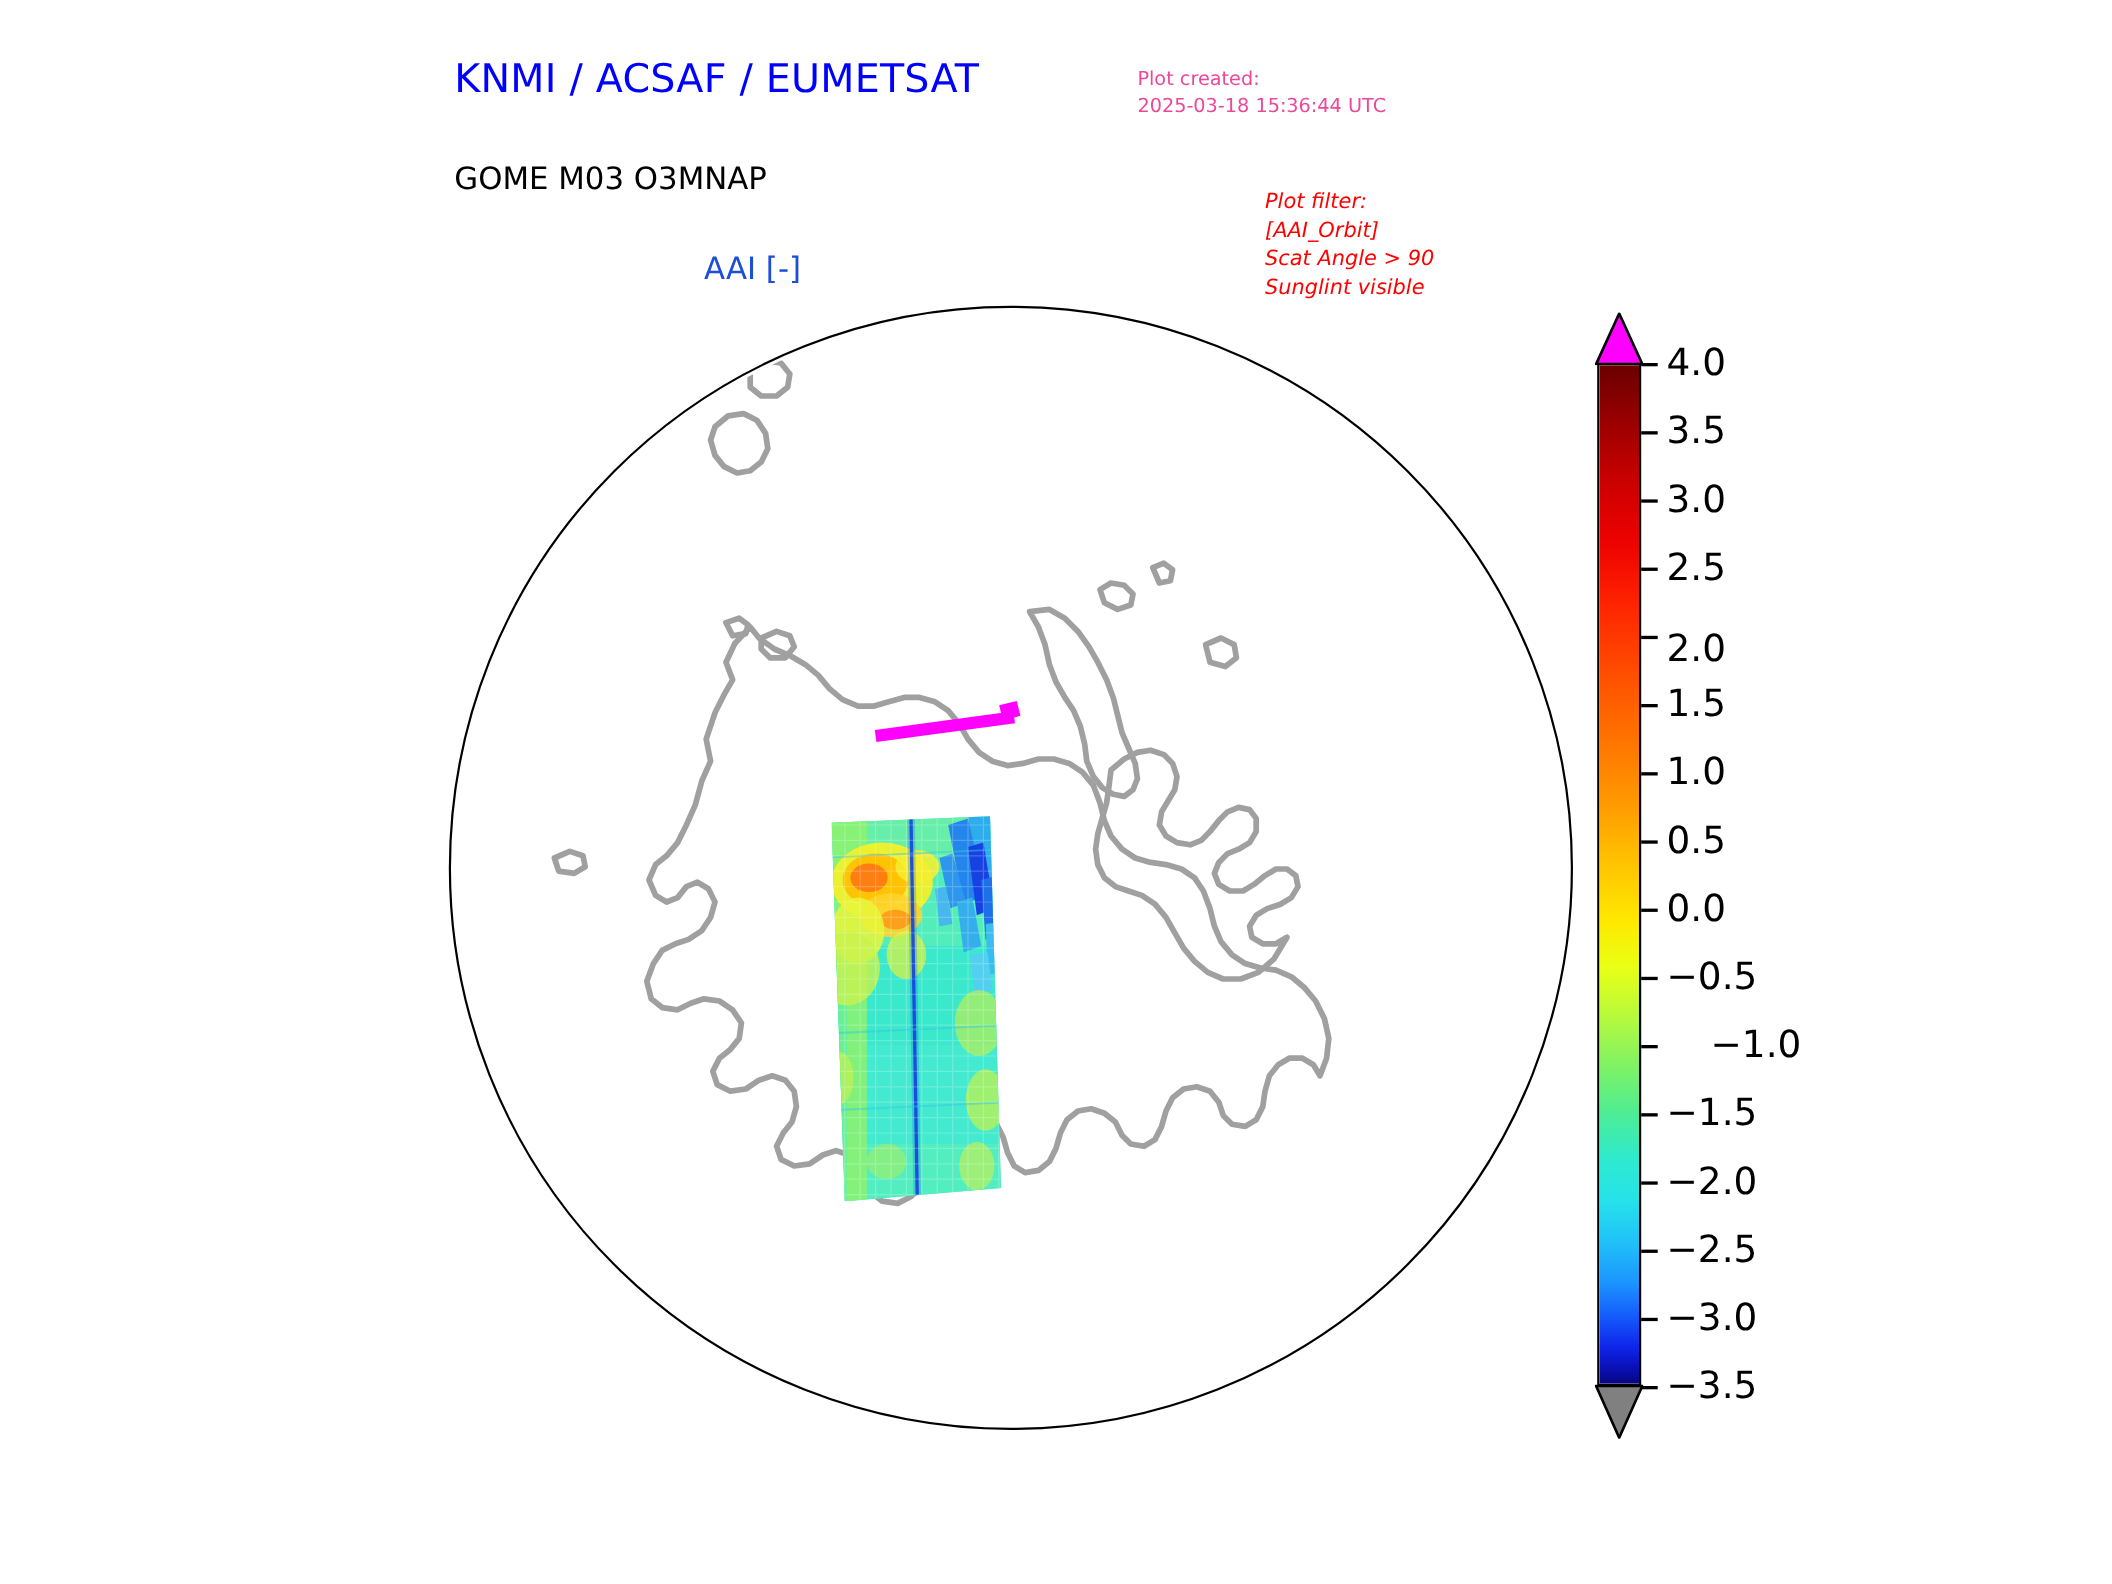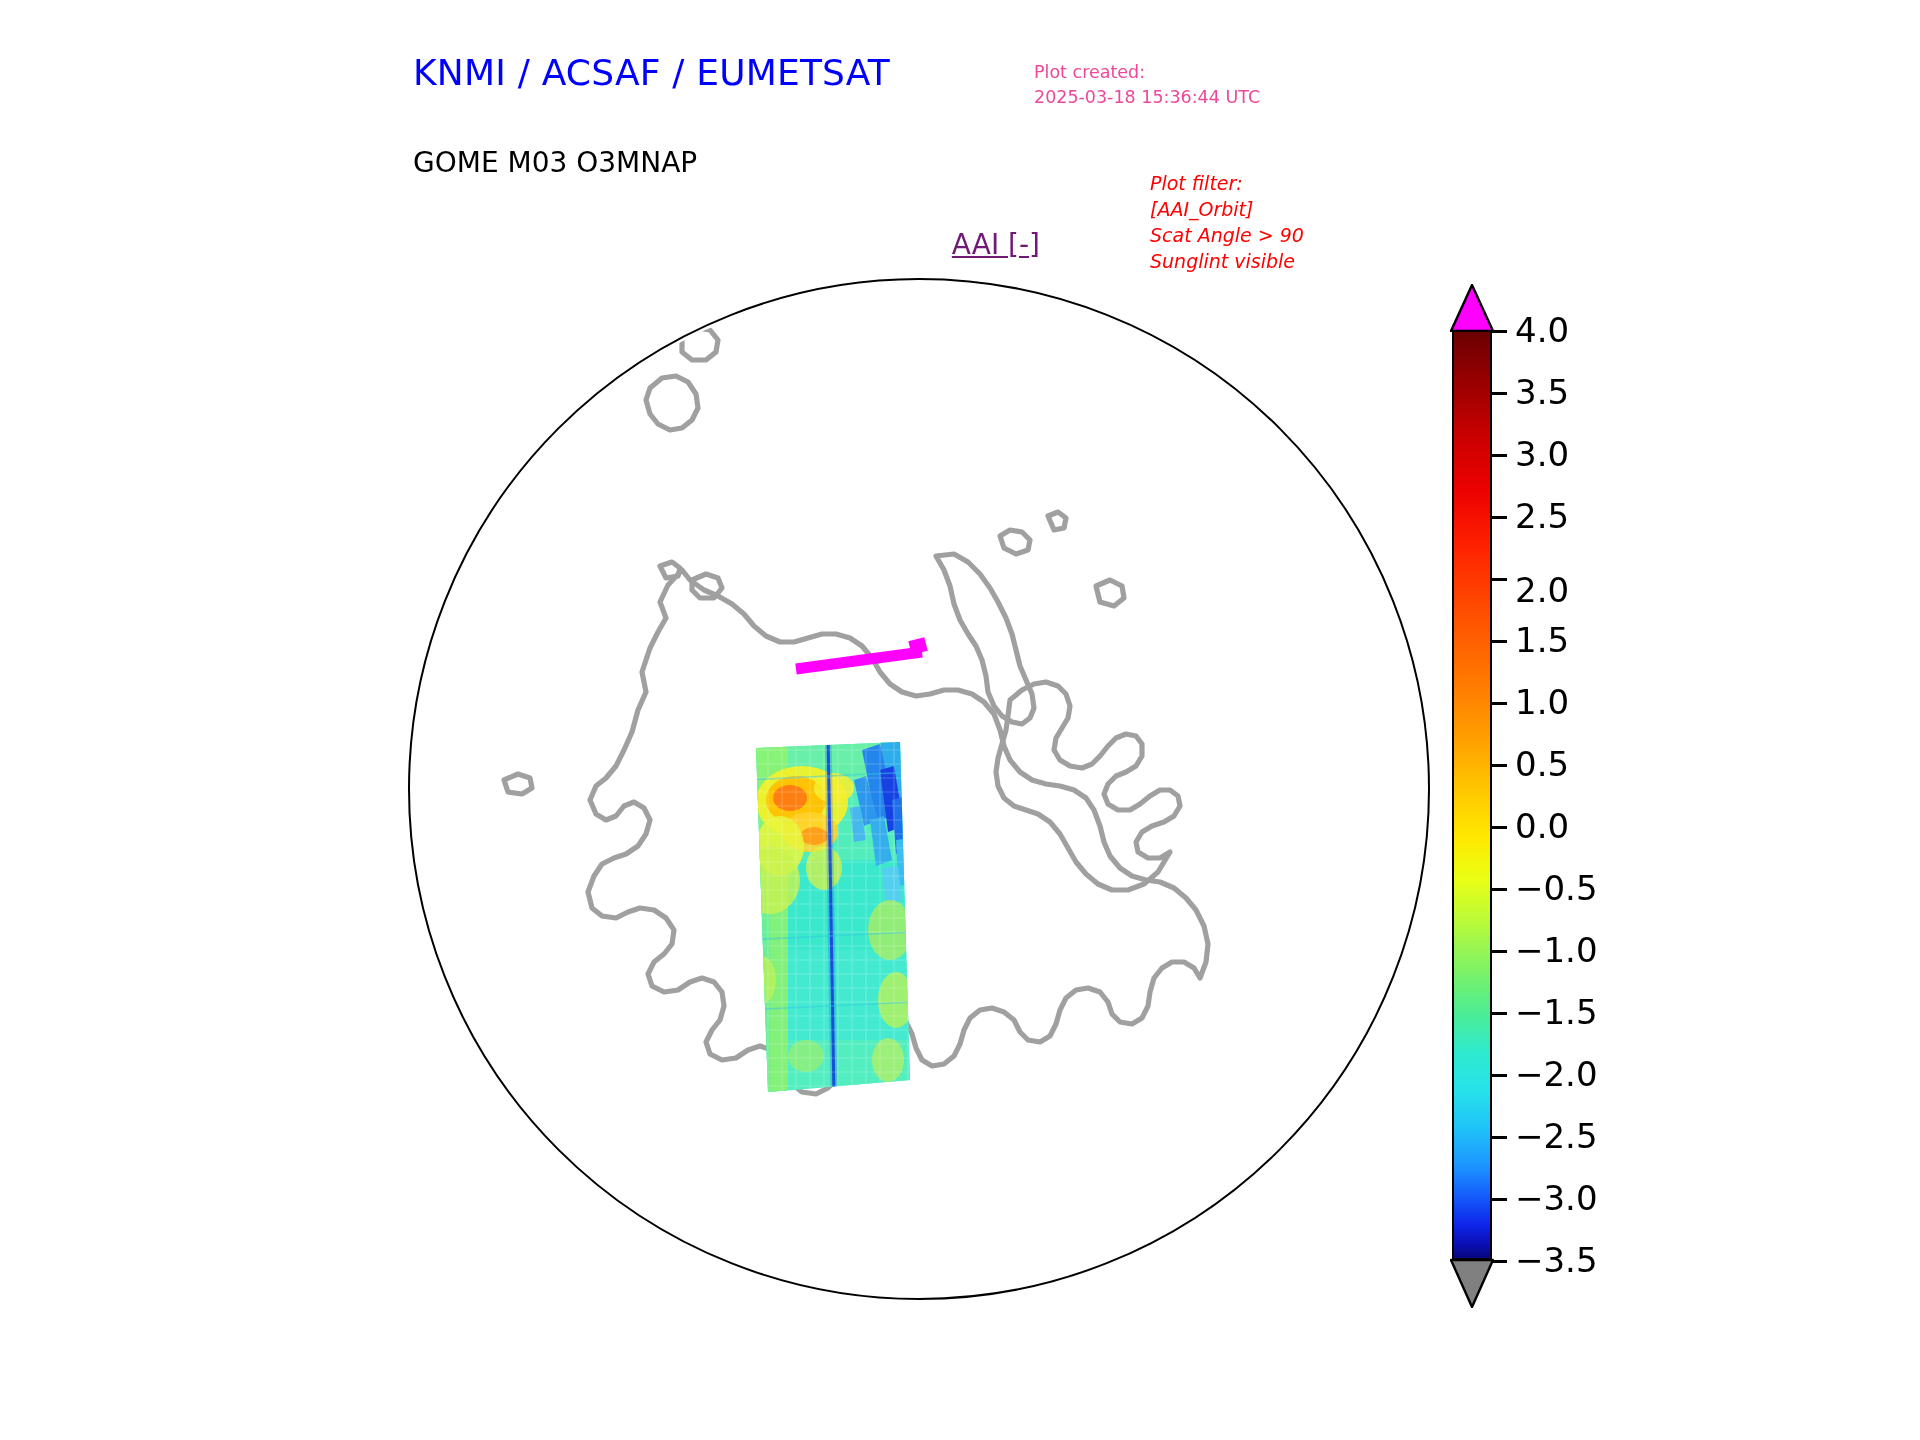--- a/index.html
+++ b/index.html
@@ -22,21 +22,21 @@
   .plot-created{
     position:absolute;left:1034px;top:60px;width:420px;
     font-size:17.5px;line-height:25px;color:#ec4899;
   }
   .title-block{
     position:absolute;left:413px;top:142px;
     font-size:28px;line-height:42px;color:#000;white-space:nowrap;text-align:right;
   }
   .subtitle{
     position:absolute;left:640px;top:228px;width:400px;
-    text-align:right;font-size:28px;color:#701a75;text-decoration:underline;
+    text-align:left;font-size:28px;color:#1d4ed8;
   }
   .plot-filter{
     position:absolute;left:1150px;top:170px;width:300px;
     text-align:left;font-size:19px;line-height:26px;color:#ff0000;font-style:italic;
   }
 
   
   #map-panel{
     position:absolute;left:408px;top:278px;width:1022px;height:1022px;
   }
@@ -339,21 +339,21 @@
         <div class="cb-label" style="top: 354px;">1.5</div>
         <div class="cb-tick" style="top: 416px;"></div>
         <div class="cb-label" style="top: 416px;">1.0</div>
         <div class="cb-tick" style="top: 478px;"></div>
         <div class="cb-label" style="top: 478px;">0.5</div>
         <div class="cb-tick" style="top: 540px;"></div>
         <div class="cb-label" style="top: 540px;">0.0</div>
         <div class="cb-tick" style="top: 602px;"></div>
         <div class="cb-label" style="top: 602px;">−0.5</div>
         <div class="cb-tick" style="top: 664px;"></div>
-        <div class="cb-label" style="top: 664px;">−1.0</div>
+        <div class="cb-label" style="top: 664px; margin-left: 40px;">−1.0</div>
         <div class="cb-tick" style="top: 726px;"></div>
         <div class="cb-label" style="top: 726px;">−1.5</div>
         <div class="cb-tick" style="top: 788px;"></div>
         <div class="cb-label" style="top: 788px;">−2.0</div>
         <div class="cb-tick" style="top: 850px;"></div>
         <div class="cb-label" style="top: 850px;">−2.5</div>
         <div class="cb-tick" style="top: 912px;"></div>
         <div class="cb-label" style="top: 912px;">−3.0</div>
         <div class="cb-tick" style="top: 974px;"></div>
         <div class="cb-label" style="top: 974px;">−3.5</div>

